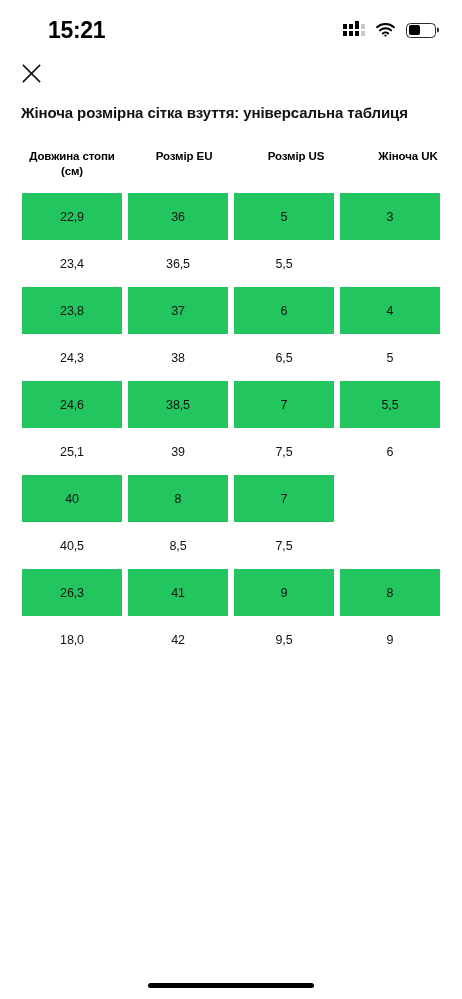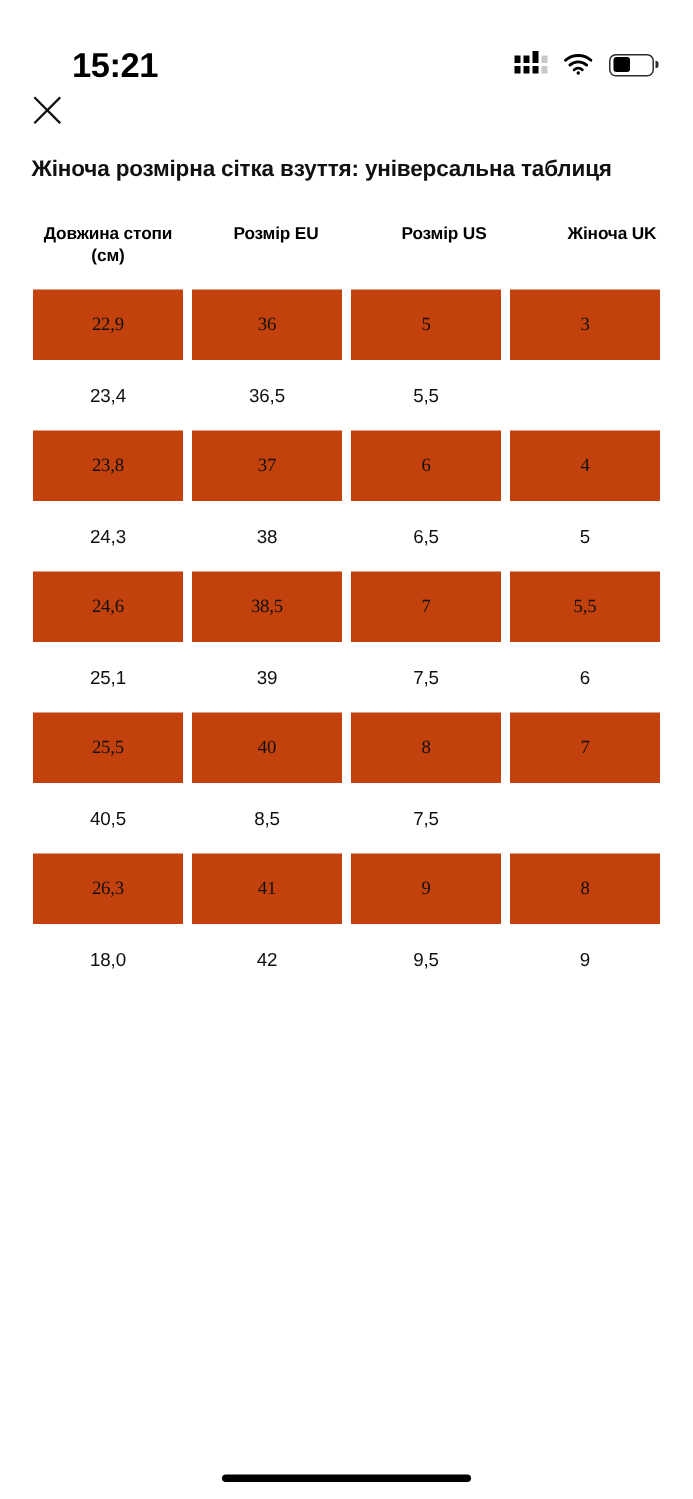--- a/index.html
+++ b/index.html
@@ -17,21 +17,21 @@
     position: relative;
     width: 462px;
     height: 999px;
     background: #ffffff;
     overflow: hidden;
   }
 
   
   .status-bar {
     position: absolute;
-    top: 17px; left: 0;
+    top: 4px; left: 0;
     width: 462px;
     height: 52px;
     display: flex;
     align-items: center;
     justify-content: space-between;
     padding: 0 26px 0 48px;
   }
 
   .status-time {
     font-size: 23px;
@@ -157,21 +157,21 @@
     display: flex;
     align-items: center;
     justify-content: center;
     font-size: 12.5px;
     font-weight: 400;
     color: #111111;
     letter-spacing: -0.1px;
     background: transparent;
   }
 
-  .tr.striped .td { background: #c2410c; font-family: Liberation Serif, serif; }
+  .tr.striped .td { background: #22c55e; }
 
   
   .home-indicator {
     position: absolute;
     left: 50%;
     transform: translateX(-50%);
     bottom: 11px;
     width: 166px;
     height: 5px;
     background: #000000;
@@ -262,21 +262,20 @@
           <div class="td">7</div>
           <div class="td">5,5</div>
         </div>
         <div class="tr">
           <div class="td">25,1</div>
           <div class="td">39</div>
           <div class="td">7,5</div>
           <div class="td">6</div>
         </div>
         <div class="tr striped">
-          <div class="td">25,5</div>
           <div class="td">40</div>
           <div class="td">8</div>
           <div class="td">7</div>
         </div>
         <div class="tr">
           <div class="td">40,5</div>
           <div class="td">8,5</div>
           <div class="td">7,5</div>
         </div>
         <div class="tr striped">

